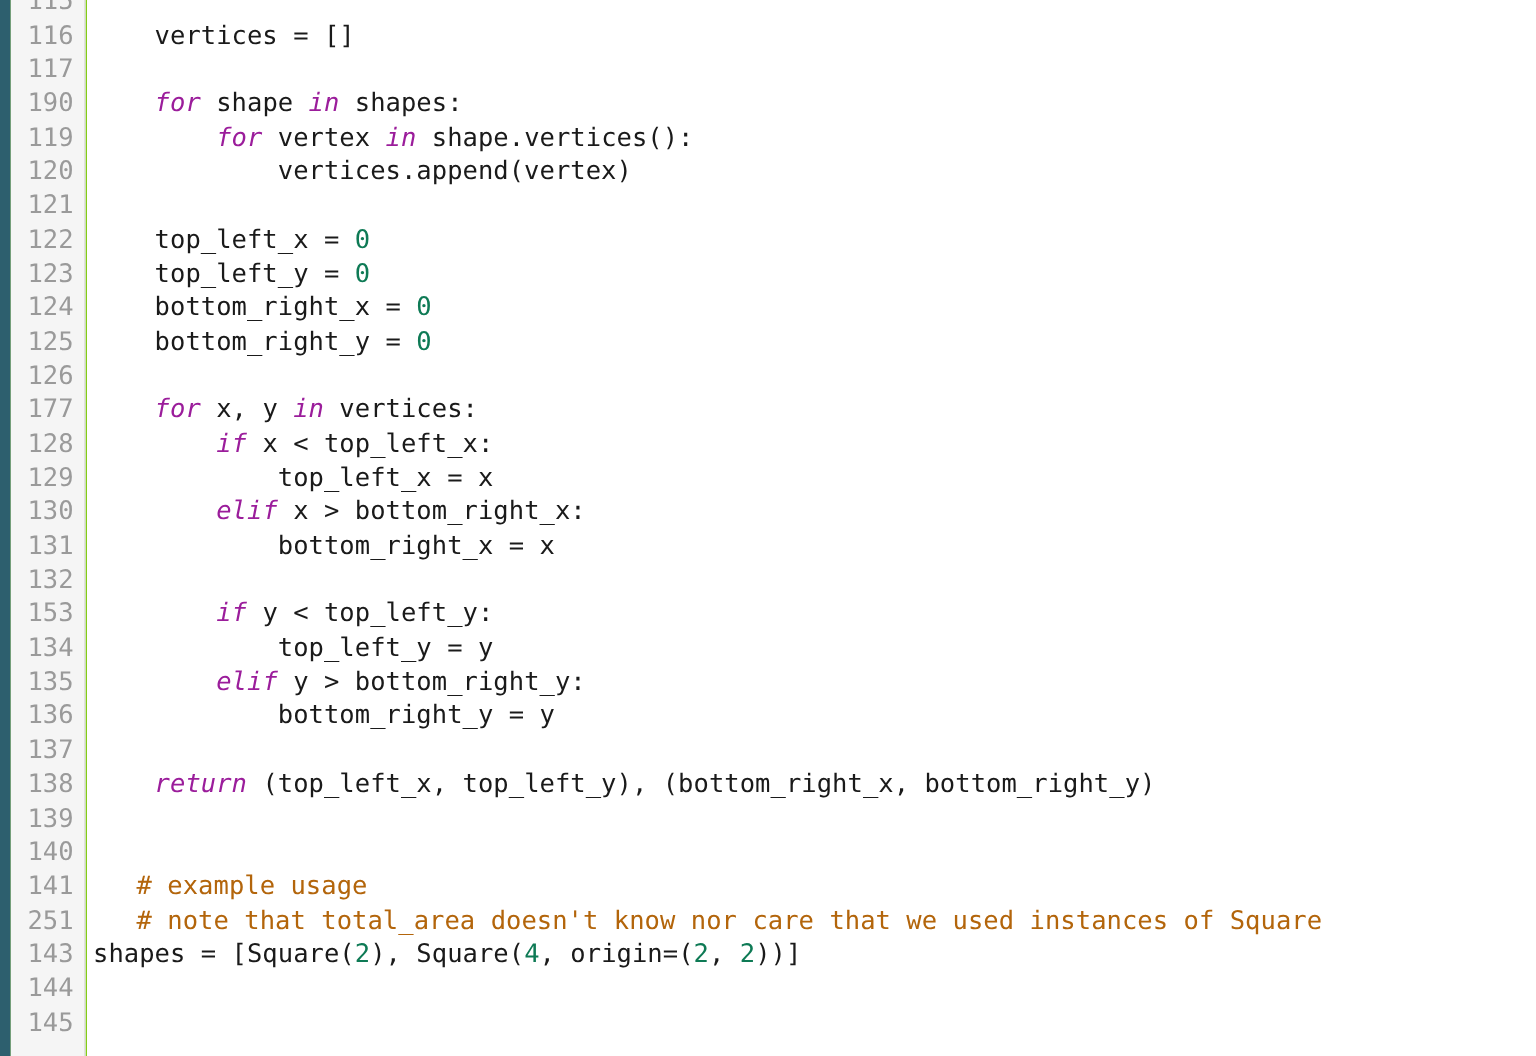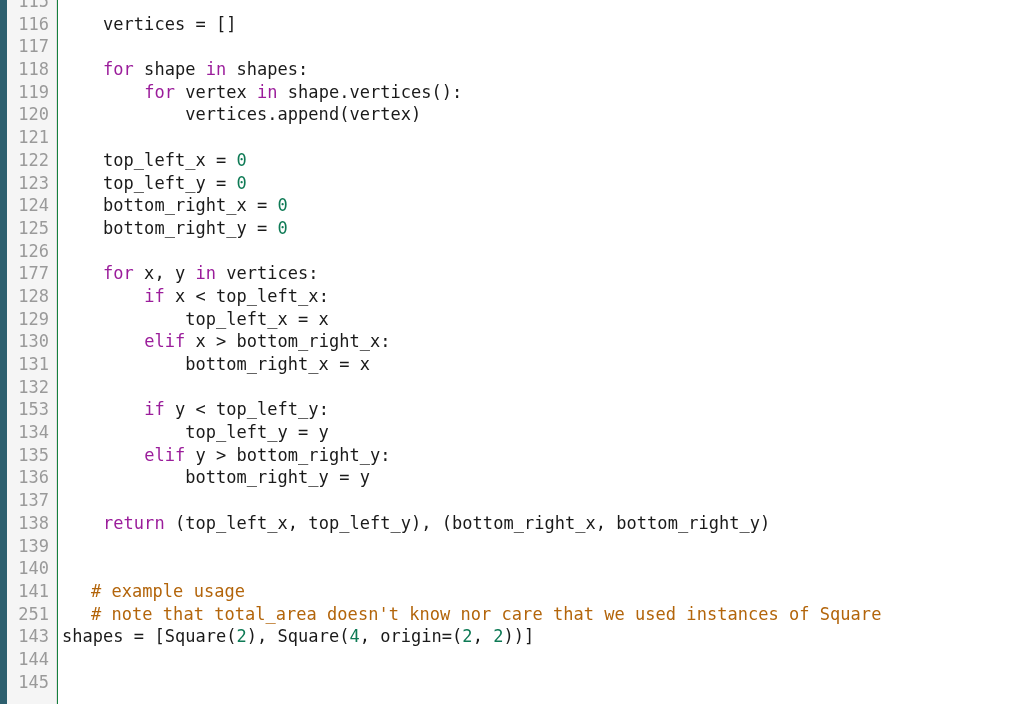--- a/index.html
+++ b/index.html
@@ -11,21 +11,21 @@
     width: 1024px;
     height: 704px;
     overflow: hidden;
     font-family: "DejaVu Sans Mono", "Liberation Mono", monospace;
   }
 
   #editor {
     position: relative;
     width: 936px;
     height: 704px;
-    background: #15803d;
+    background: #84cc16;
     display: flex;
     align-items: flex-start;
   }
 
   
   #accent-bar {
     position: absolute;
     left: 0;
     top: 0;
     width: 7px;
@@ -88,39 +88,39 @@
   .cl {
     height: 22.7px;
     line-height: 22.7px;
     font-size: 17px;
     white-space: pre;
     font-family: "DejaVu Sans Mono", "Liberation Mono", monospace;
     color: #1a1a1a;
     letter-spacing: 0.03px;
   }
 
-  .tok-kw      { color: #9b1d9b; }
+  .tok-kw      { color: #9b1d9b; font-style: italic; }
   .tok-num     { color: #0e7a55; }
   .tok-comment { color: #b3650b; margin-left: 29px; }
   .tok-str     { color: #8b1a1a; }
   .tok-plain   { color: #1a1a1a; }
 </style>
 </head>
 <body>
 
 <div id="editor">
 
   <div id="accent-bar"></div>
 
   <div id="gutter">
     <div id="gutter-lines">
         <div class="ln">115</div>
         <div class="ln">116</div>
         <div class="ln">117</div>
-        <div class="ln">118</div>
+        <div class="ln">190</div>
         <div class="ln">119</div>
         <div class="ln">120</div>
         <div class="ln">121</div>
         <div class="ln">122</div>
         <div class="ln">123</div>
         <div class="ln">124</div>
         <div class="ln">125</div>
         <div class="ln">126</div>
         <div class="ln">177</div>
         <div class="ln">128</div>

